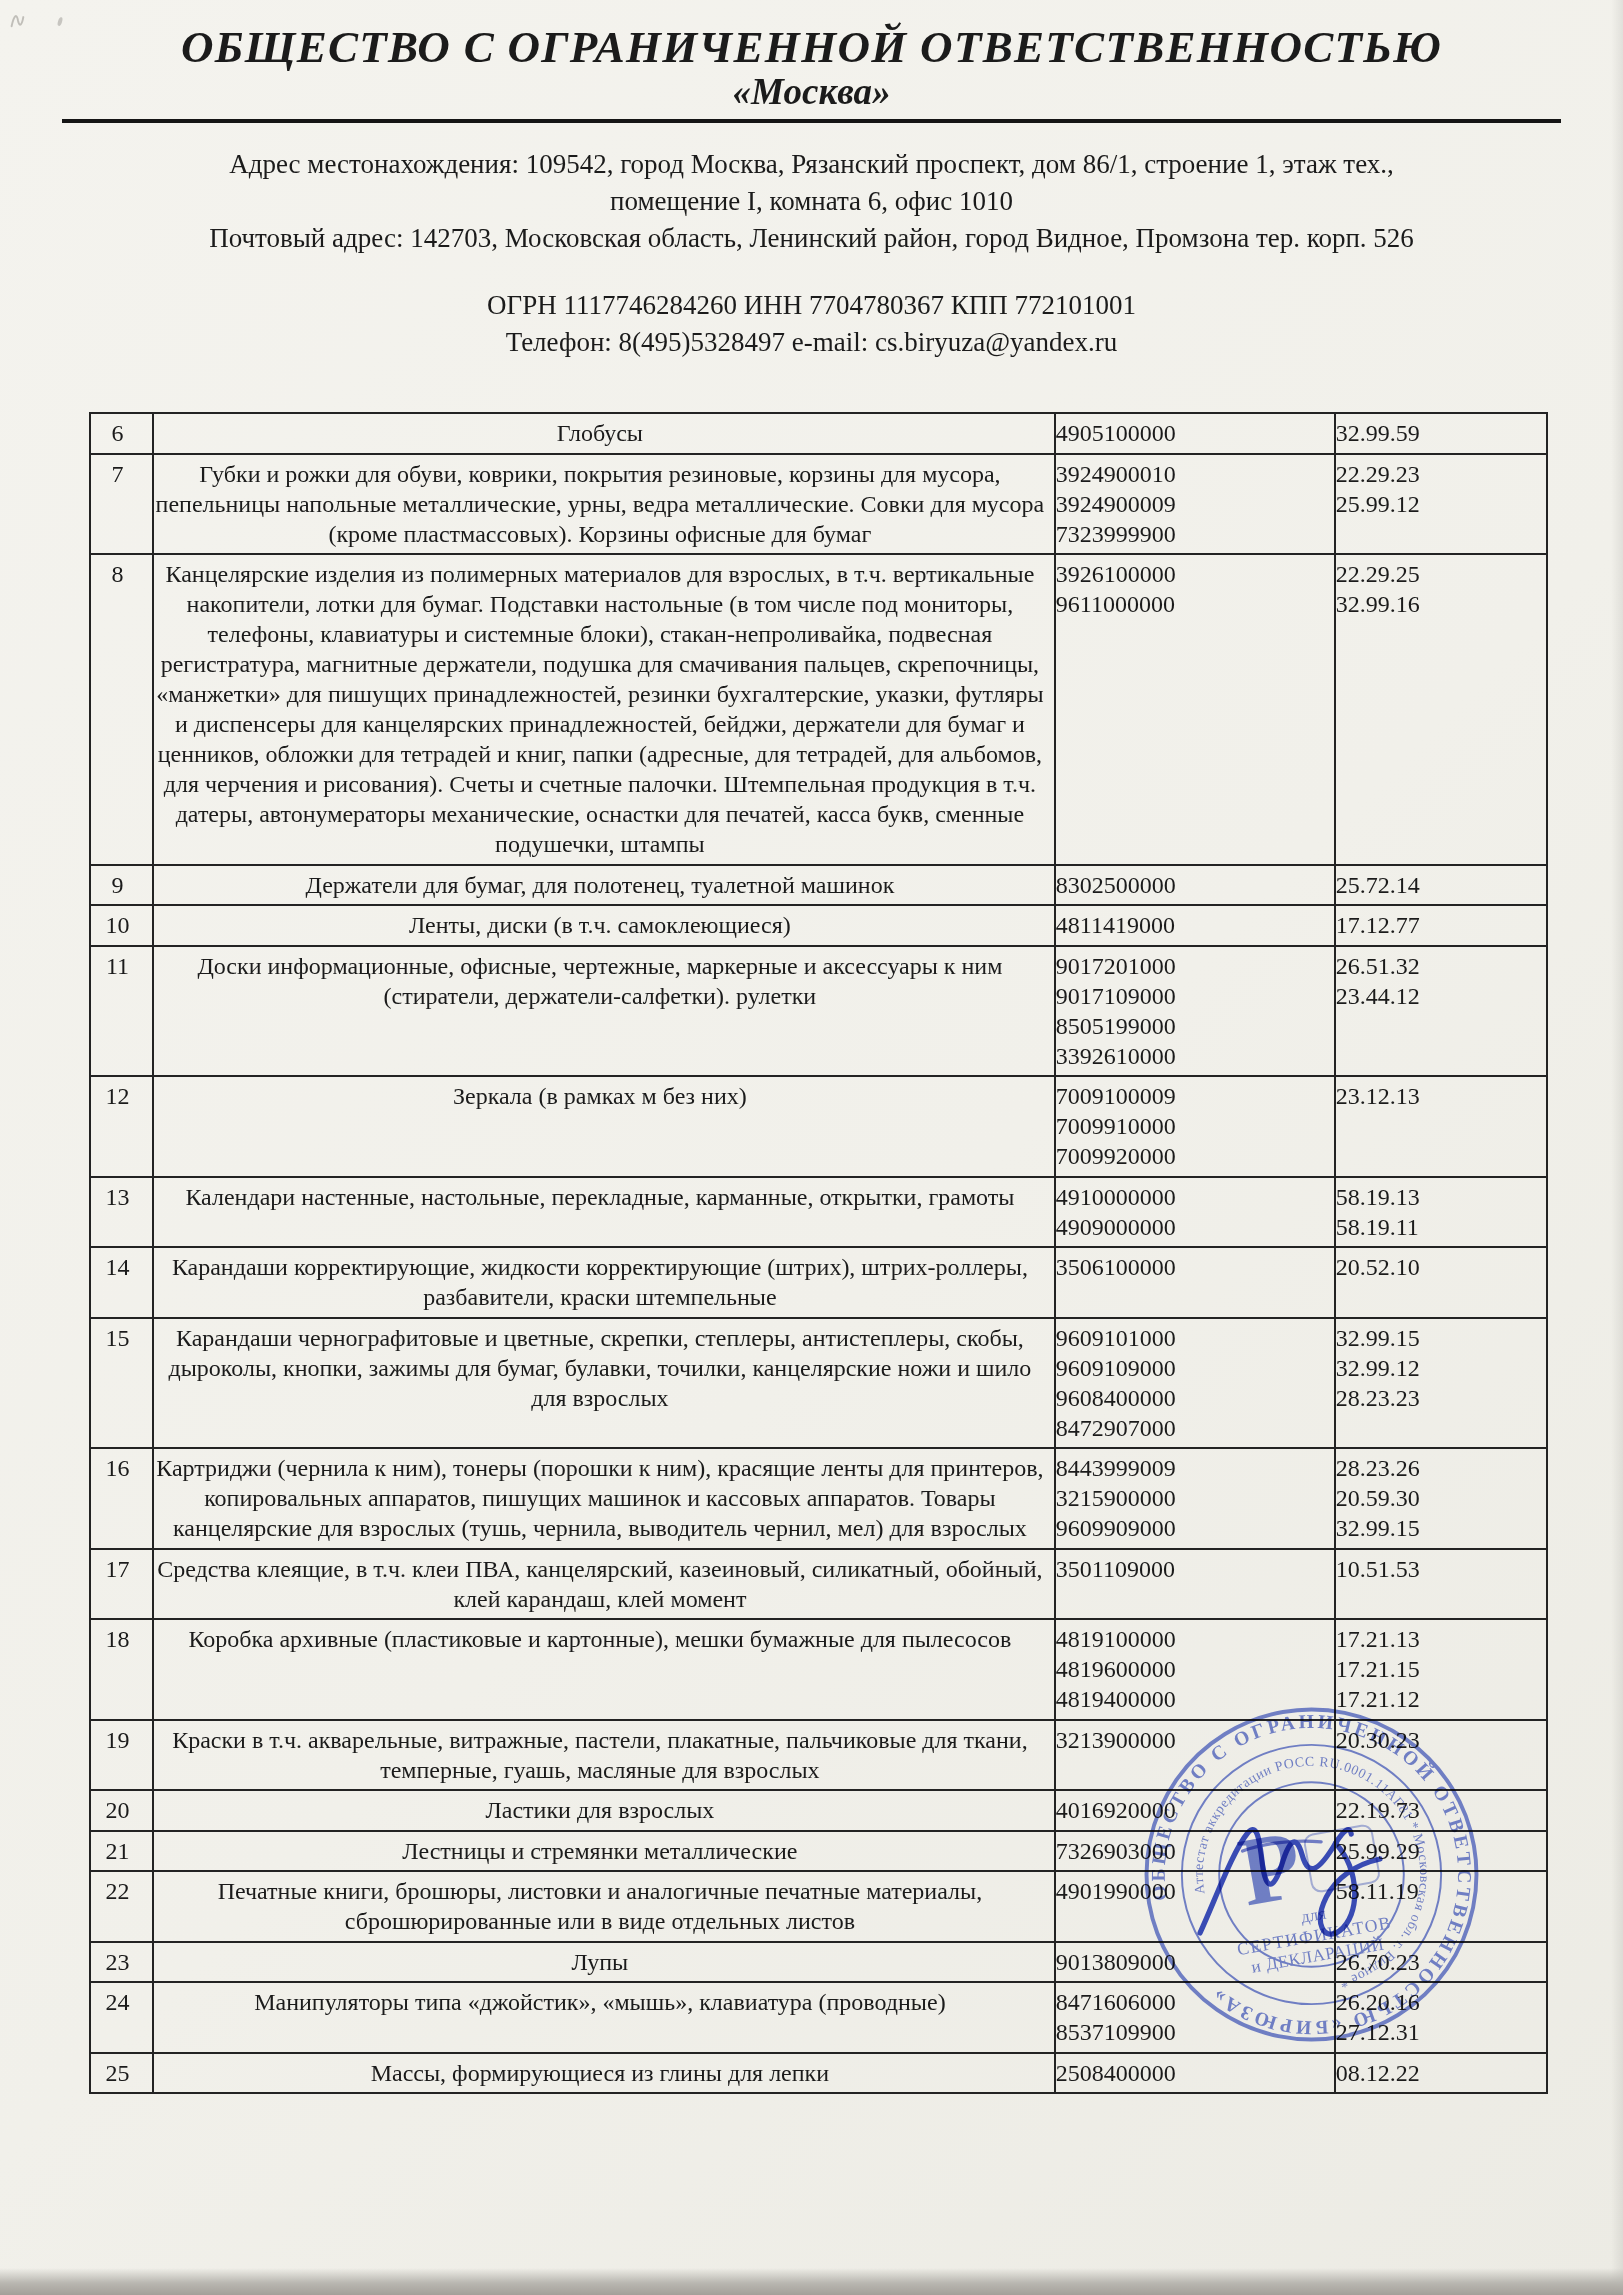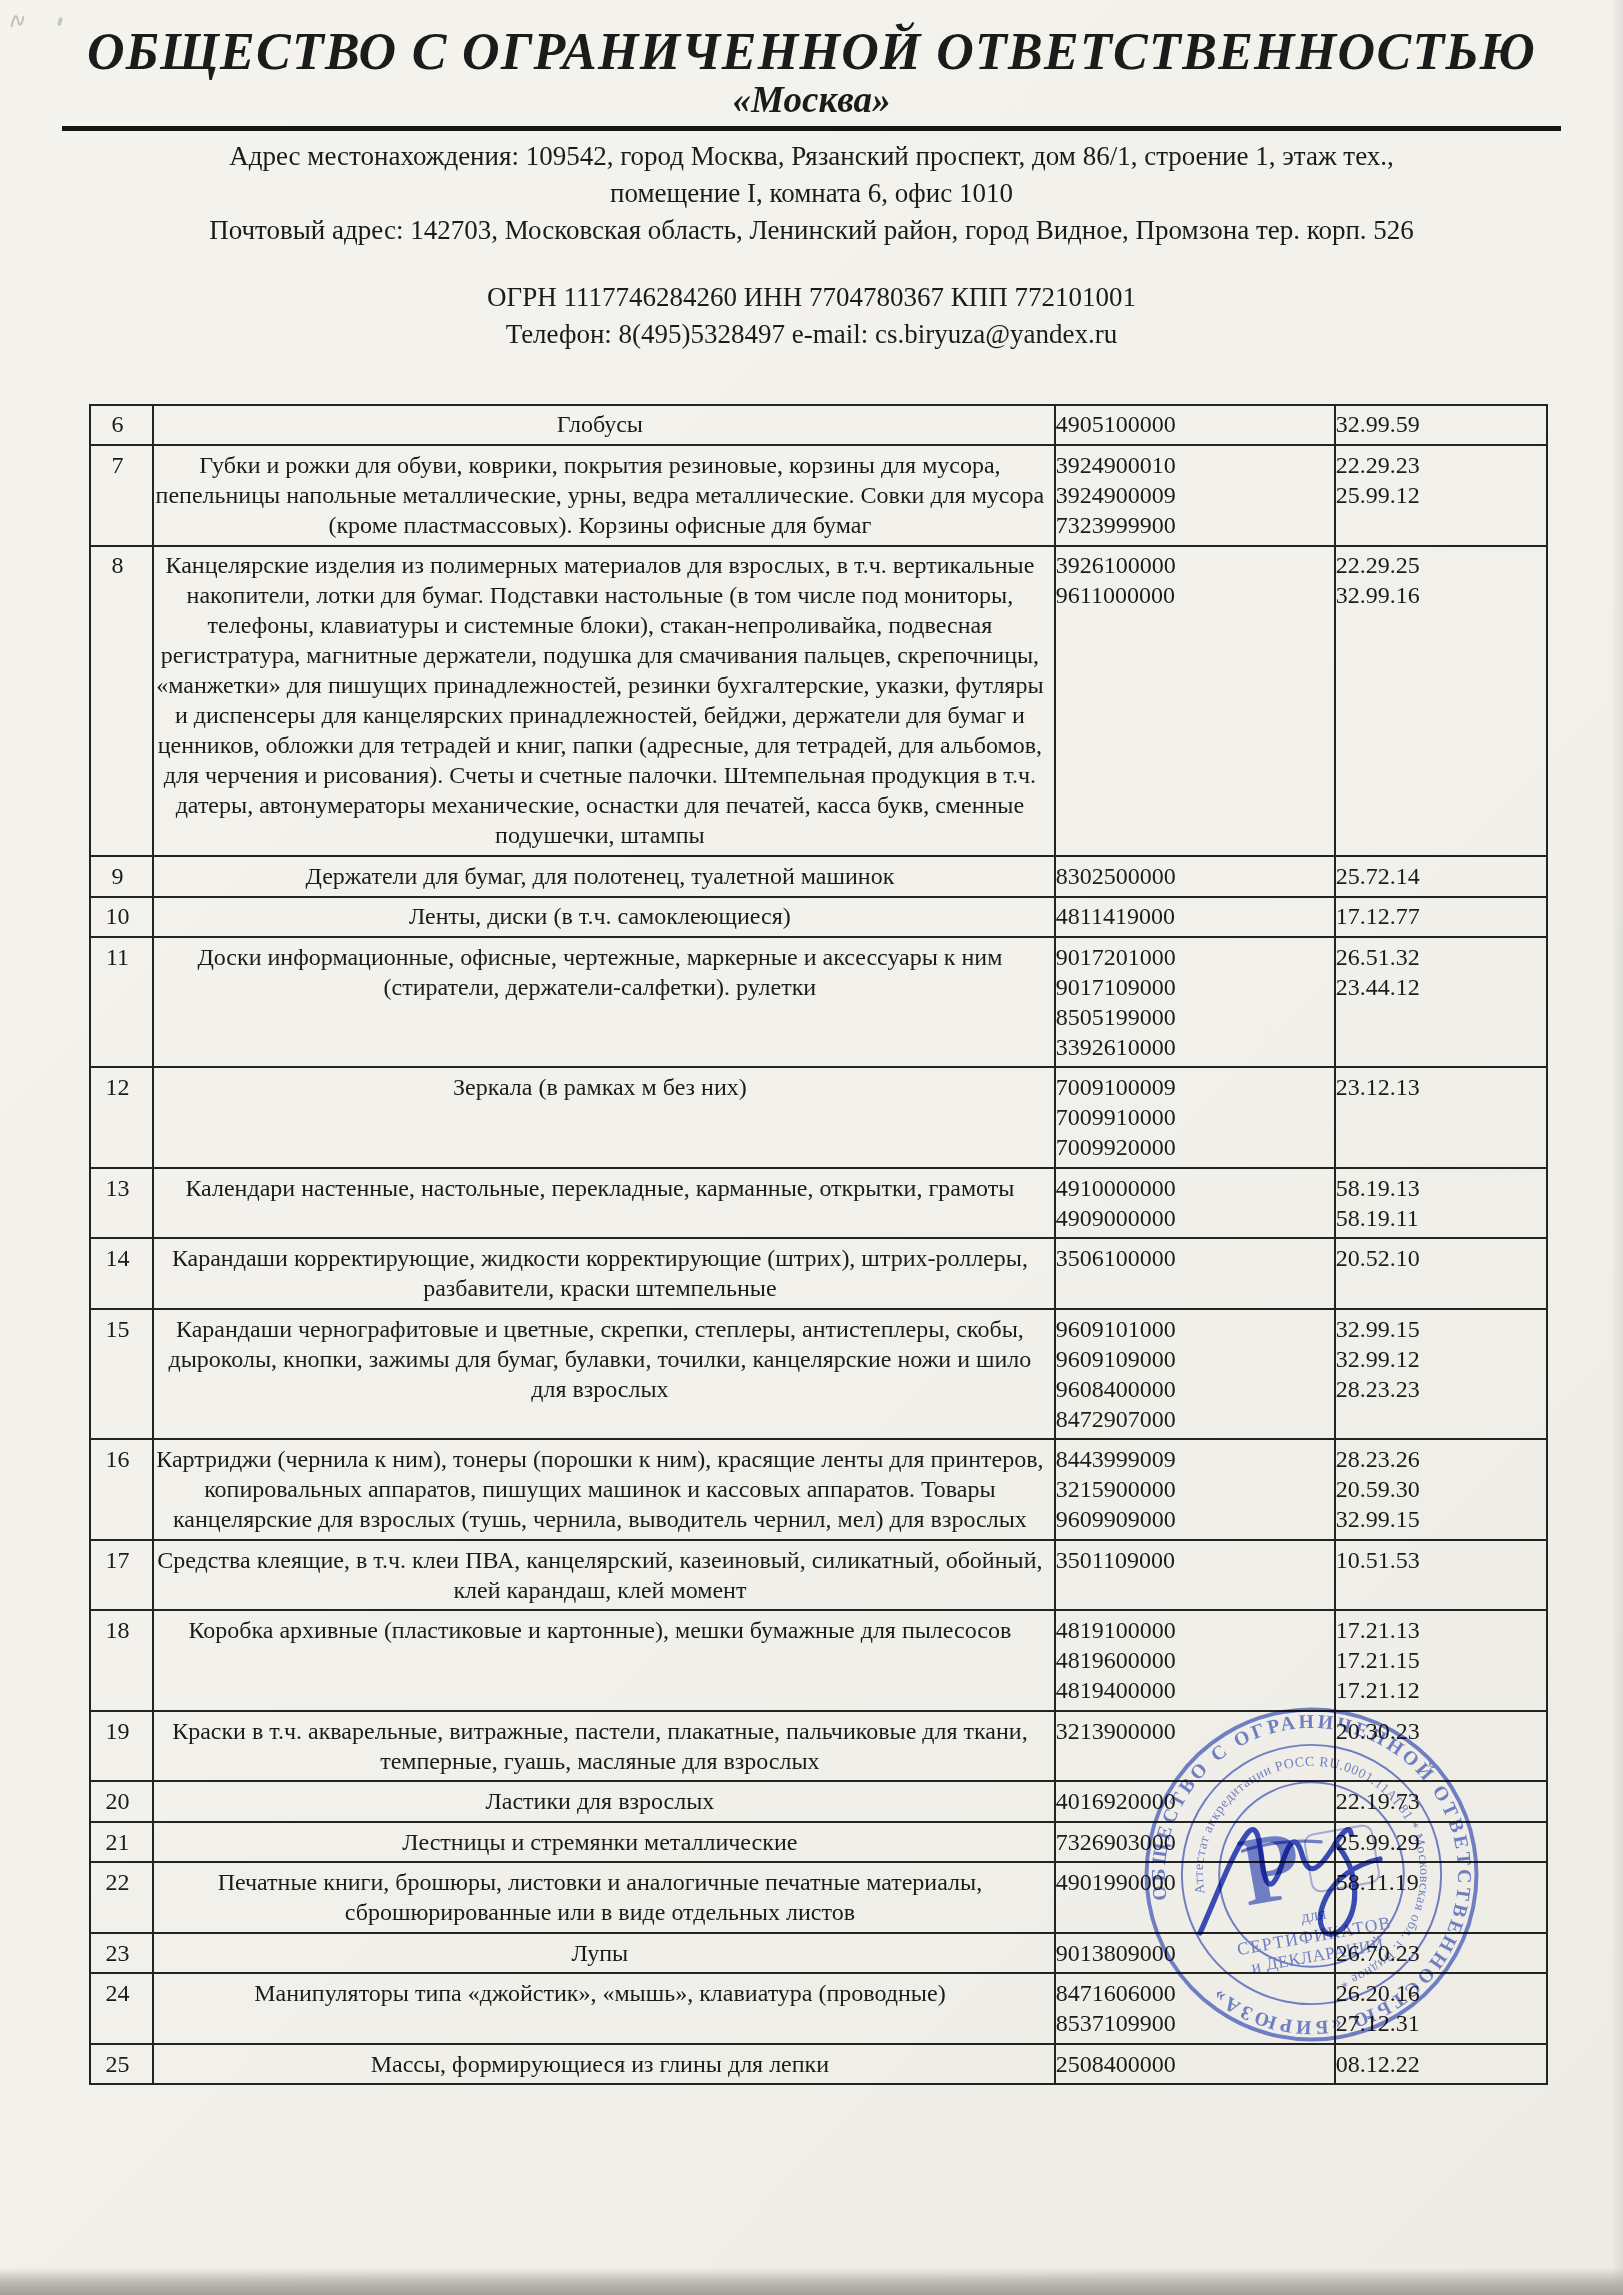--- a/index.html
+++ b/index.html
@@ -16,30 +16,30 @@
   .scan-bottom{position:absolute;left:0;right:0;bottom:0;height:27.5px;
     background:linear-gradient(to bottom,rgba(120,118,112,0) 0%,#b9b7b1 55%,#a39f99 100%);}
   .scan-right{position:absolute;top:0;bottom:0;right:0;width:11.8px;
     background:linear-gradient(to right,rgba(0,0,0,0),rgba(0,0,0,0.07));}
   .pen-mark{position:absolute;left:9.2px;top:7.9px;opacity:.55;}
   .pen-dot{position:absolute;left:58px;top:17px;width:3.9px;height:9.2px;
     border-radius:50%;background:#a8a6a1;transform:rotate(18deg);opacity:.6;}
 
   header{padding-top:25px;text-align:center;}
   .h-title{
-    font-size:52px;font-weight:bold;font-style:italic;
+    font-size:45px;font-weight:bold;font-style:italic;
     letter-spacing:1.3px;line-height:1.02;margin:0;
   }
   .h-name{
     font-size:37px;font-weight:bold;font-style:italic;
     margin:2.6px 0 0 0;line-height:1.05;
   }
   .h-rule{height:4.6px;background:#151515;margin:6.5px 62px 0 62px;}
   .addr{font-size:27px;line-height:37px;margin:0 79px;}
-  .addr.first{margin-top:7px;}
+  .addr.first{margin-top:23px;}
   .reg{margin-top:30px;}
 
   table.products{
     border-collapse:collapse;
     table-layout:fixed;
     width:1418px;
     margin:51px 0 0 89px;
     font-size:24px;
   }
   table.products td{

